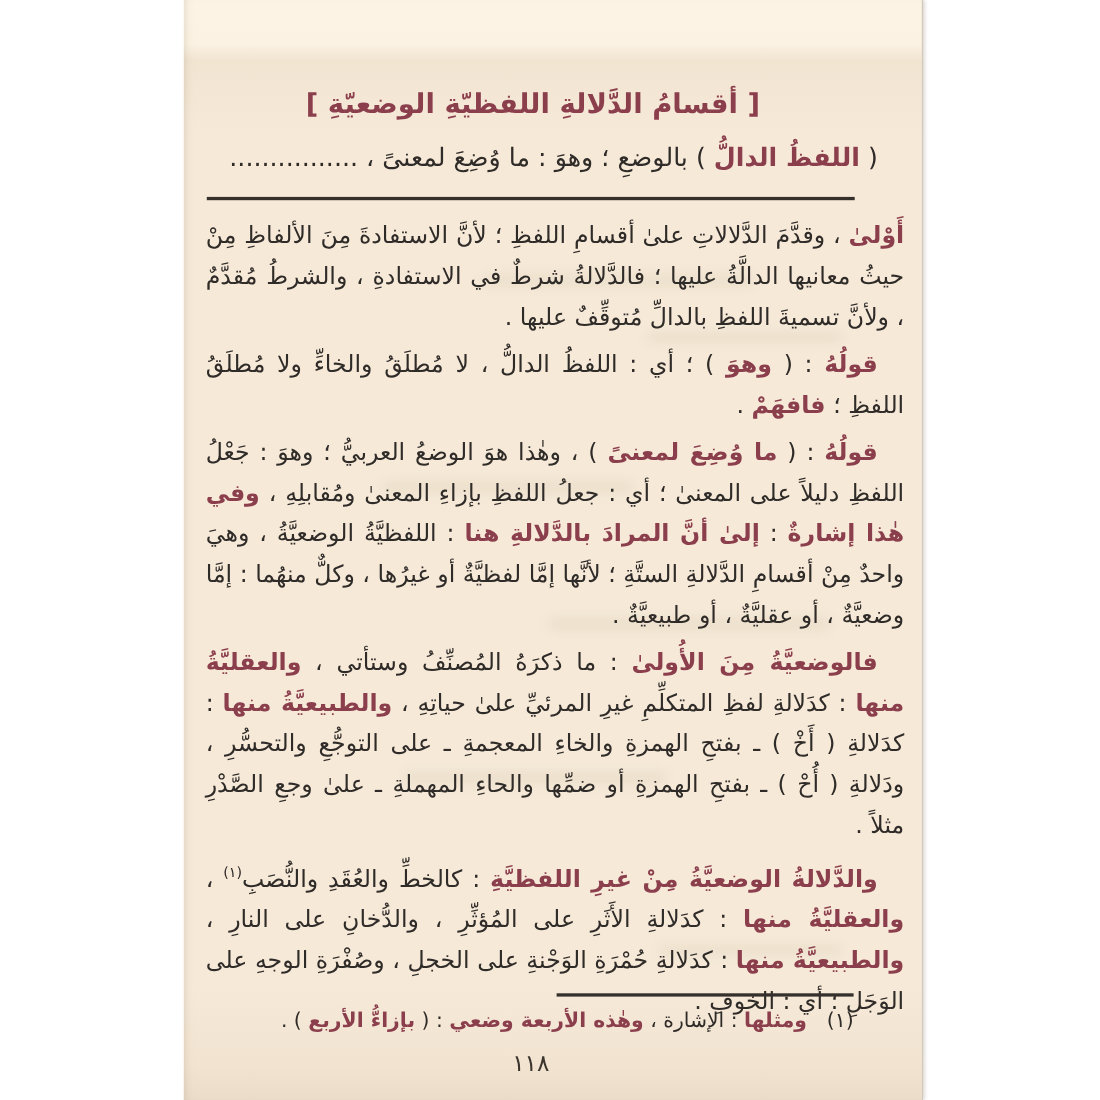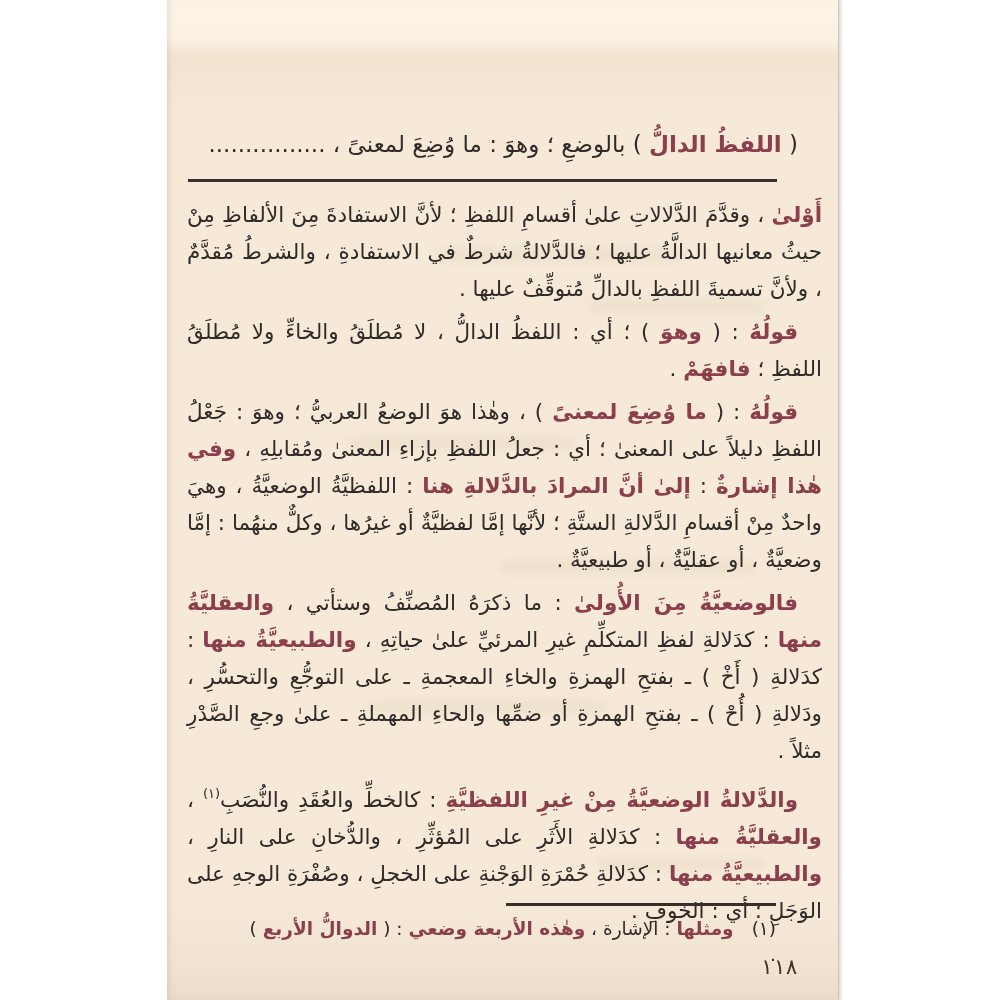--- a/index.html
+++ b/index.html
@@ -24,36 +24,39 @@
   .bodytext{position:absolute;top:196px;left:20px;right:5px;direction:rtl;
             font-size:21.5px;line-height:37px;text-align:justify;}
   .para{margin:0 11px 6px 0;text-indent:24px;}
   .para.flush{text-indent:0;}
   .fnref{font-size:13px;vertical-align:9px;letter-spacing:0;}
 
   .fnrule{position:absolute;top:903px;right:62px;width:270px;height:2.5px;background:#35302b;}
   .footnote{position:absolute;top:916px;right:62px;width:528px;direction:rtl;
             font-size:18.5px;line-height:26px;}
   .fnmark{margin-left:18px;}
-  .pagenum{position:absolute;top:955px;left:0;right:40px;text-align:right;
-           font-size:21px;color:#3c352e;letter-spacing:2px;font-family:Liberation Mono, monospace;}
+  .pagenum{position:absolute;top:955px;left:0;right:40px;text-align:center;
+           font-size:21px;color:#3c352e;letter-spacing:2px;}
 </style>
 </head>
 <body>
 
 <div class="canvas">
   <div class="page">
 
     <div class="ghost" style="left:270px;top:248px;width:250px;height:14px;"></div>
     <div class="ghost" style="left:420px;top:300px;width:180px;height:13px;"></div>
     <div class="ghost" style="left:180px;top:436px;width:230px;height:14px;"></div>
     <div class="ghost" style="left:330px;top:560px;width:260px;height:14px;"></div>
     <div class="ghost" style="left:200px;top:700px;width:240px;height:14px;"></div>
     <div class="ghost" style="left:430px;top:858px;width:170px;height:12px;"></div>
 
+    <div class="heading" dir="rtl">
+      <span class="maroon">[ أقسامُ الدَّلالةِ اللفظيّةِ الوضعيّةِ ]</span>
+    </div>
 
     <div class="matn">
       <span class="ink">( </span><span class="maroon">اللفظُ الدالُّ</span><span class="ink"> ) بالوضعِ ؛ وهوَ : ما وُضِعَ لمعنىً ، </span><span class="ink dots">................</span>
     </div>
 
     <div class="rule"></div>
 
     <div class="bodytext">
       <p class="para flush"><span class="maroon">أَوْلىٰ</span><span class="ink"> ، وقدَّمَ الدَّلالاتِ علىٰ أقسامِ اللفظِ ؛ لأنَّ الاستفادةَ مِنَ الألفاظِ مِنْ حيثُ معانيها الدالَّةُ عليها ؛ فالدَّلالةُ شرطٌ في الاستفادةِ ، والشرطُ مُقدَّمٌ ، ولأنَّ تسميةَ اللفظِ بالدالِّ مُتوقِّفٌ عليها .</span></p>
 
@@ -63,18 +66,18 @@
       <p class="para"><span class="maroon">قولُهُ</span><span class="ink"> : ( </span><span class="maroon">ما وُضِعَ لمعنىً</span><span class="ink"> ) ، وهٰذا هوَ الوضعُ العربيُّ ؛ وهوَ : جَعْلُ اللفظِ دليلاً على المعنىٰ ؛ أي : جعلُ اللفظِ بإزاءِ المعنىٰ ومُقابلِهِ ، </span><span class="maroon">وفي هٰذا إشارةٌ</span><span class="ink"> : </span><span class="maroon">إلىٰ أنَّ المرادَ بالدَّلالةِ هنا</span><span class="ink"> : اللفظيَّةُ الوضعيَّةُ ، وهيَ واحدٌ مِنْ أقسامِ الدَّلالةِ الستَّةِ ؛ لأنَّها إمَّا لفظيَّةٌ أو غيرُها ، وكلٌّ منهُما : إمَّا وضعيَّةٌ ، أو عقليَّةٌ ، أو طبيعيَّةٌ .</span></p>
 
       <p class="para"><span class="maroon">فالوضعيَّةُ مِنَ الأُولىٰ</span><span class="ink"> : ما ذكرَهُ المُصنِّفُ وستأتي ، </span><span class="maroon">والعقليَّةُ منها</span><span class="ink"> : كدَلالةِ لفظِ المتكلِّمِ غيرِ المرئيِّ علىٰ حياتِهِ ، </span><span class="maroon">والطبيعيَّةُ منها</span><span class="ink"> : كدَلالةِ ( أَخْ ) ـ بفتحِ الهمزةِ والخاءِ المعجمةِ ـ على التوجُّعِ والتحسُّرِ ، ودَلالةِ ( أُحْ ) ـ بفتحِ الهمزةِ أو ضمِّها والحاءِ المهملةِ ـ علىٰ وجعِ الصَّدْرِ مثلاً .</span></p>
 
       <p class="para"><span class="maroon">والدَّلالةُ الوضعيَّةُ مِنْ غيرِ اللفظيَّةِ</span><span class="ink"> : كالخطِّ والعُقَدِ والنُّصَبِ</span><span class="ink fnref">(١)</span><span class="ink"> ، </span><span class="maroon">والعقليَّةُ منها</span><span class="ink"> : كدَلالةِ الأَثَرِ على المُؤثِّرِ ، والدُّخانِ على النارِ ، </span><span class="maroon">والطبيعيَّةُ منها</span><span class="ink"> : كدَلالةِ حُمْرَةِ الوَجْنةِ على الخجلِ ، وصُفْرَةِ الوجهِ على الوَجَلِ ؛ أي : الخوفِ .</span></p>
     </div>
 
     <div class="fnrule"></div>
 
     <div class="footnote">
-      <span class="ink fnmark">(١)</span><span class="maroon">ومثلها</span><span class="ink"> : الإشارة ، </span><span class="maroon">وهٰذه الأربعة وضعي</span><span class="ink"> : ( </span><span class="maroon">الدوالُّ الأربع</span><span class="ink"> ) .</span>
+      <span class="ink fnmark">(١)</span><span class="maroon">ومثلها</span><span class="ink"> : الإشارة ، </span><span class="maroon">وهٰذه الأربعة وضعي</span><span class="ink"> : ( </span><span class="maroon">بإزاءُّ الأربع</span><span class="ink"> ) .</span>
     </div>
 
     <div class="pagenum">١١٨</div>
   </div>
 </div>
 
 </body></html>

